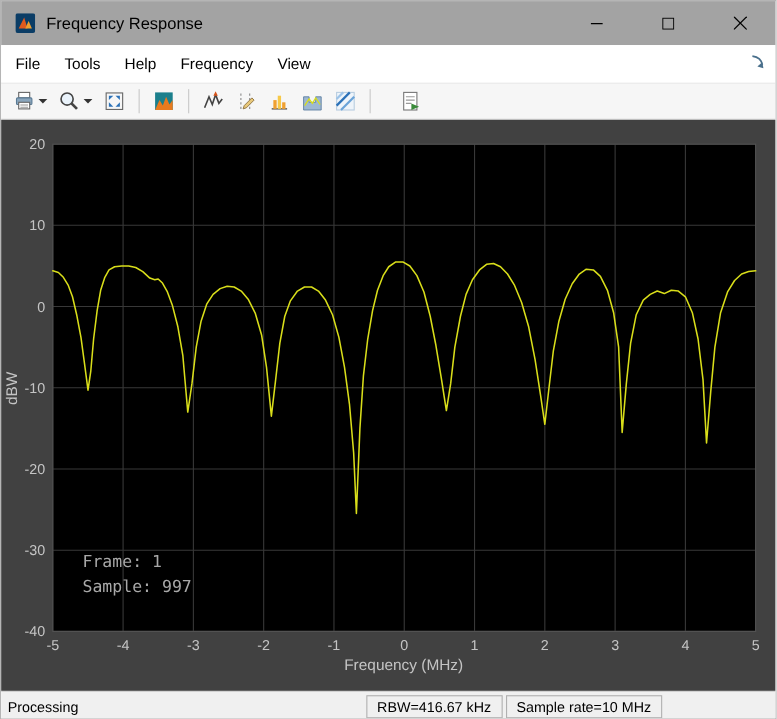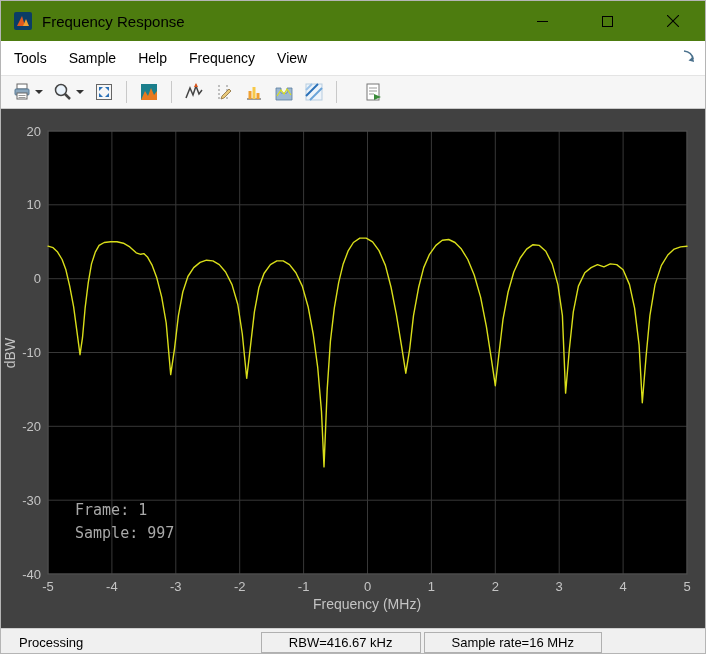--- a/index.html
+++ b/index.html
@@ -2,21 +2,21 @@
 <html><head>
 <meta charset="utf-8">
 <style>
   * { box-sizing: border-box; margin: 0; padding: 0; }
   html,body { background:#ffffff; }
   body { font-family:"Liberation Sans", sans-serif; }
 
   .window { width:706px; height:654px; background:#ffffff; display:flex; flex-direction:column; overflow:hidden; border:1px solid #b5b5b5; }
 
   
-  .titlebar { height:40px; display:flex; align-items:center; background:#4d7c0f; padding-left:13px; flex:0 0 auto; }
+  .titlebar { height:40px; display:flex; align-items:center; background:#a3a3a3; padding-left:13px; flex:0 0 auto; }
   .title-icon { width:18px; height:18px; margin-right:10px; flex:0 0 auto; }
   .title-text { font-size:15px; color:#000000; }
   .win-buttons { margin-left:auto; display:flex; height:100%; }
   .win-btn { width:65px; height:100%; display:flex; align-items:center; justify-content:center; cursor:default; }
 
   
   .menubar { height:34px; display:flex; align-items:center; background:#ffffff; padding-left:2px; position:relative; flex:0 0 auto; }
   .menu-item { padding:6px 11px; font-size:14px; color:#000000; }
   .dock-btn { position:absolute; right:7px; top:7px; width:18px; height:18px; }
 
@@ -26,22 +26,22 @@
   .tb-caret { width:0; height:0; border-left:4px solid transparent; border-right:4px solid transparent; border-top:4px solid #333333; margin-left:3px; }
   .tb-sep { width:1px; height:22px; background:#c9c9c9; margin:0 7px; flex:0 0 auto; }
   .tb-gap { width:14px; flex:0 0 auto; }
 
   
   .figure { height:519px; background:#414141; position:relative; flex:0 0 auto; }
   .figure svg { display:block; }
 
   
   .statusbar { height:27px; background:#f0f0f0; border-top:1px solid #cfcfcf; display:flex; align-items:center; font-size:13px; color:#000000; flex:0 0 auto; }
-  .status-left { flex:1; padding-left:18px; }
-  .status-field { height:21px; border:1px solid #b0b0b0; display:flex; align-items:center; padding:0 27px; margin-right:3px; background:#f0f0f0; white-space:nowrap; }
+  .status-left { flex:1; padding-left:6px; }
+  .status-field { height:21px; border:1px solid #b0b0b0; display:flex; align-items:center; padding:0 9px; margin-right:3px; background:#f0f0f0; white-space:nowrap; }
   .status-spacer { width:100px; flex:0 0 auto; }
 </style>
 </head>
 <body>
 
 <div class="window">
 
   <div class="titlebar">
     <span class="title-icon">
       <svg width="18" height="18" viewBox="0 0 18 18">
@@ -65,22 +65,22 @@
       <span class="win-btn">
         <svg width="12" height="12" viewBox="0 0 12 12">
             <line x1="0" y1="0" x2="12" y2="12" stroke="#000" stroke-width="1.1"></line>
             <line x1="12" y1="0" x2="0" y2="12" stroke="#000" stroke-width="1.1"></line>
           </svg>
       </span>
     </span>
   </div>
 
   <div class="menubar">
+    <span class="menu-item">File</span>
     <span class="menu-item">Tools</span>
-    <span class="menu-item">Sample</span>
     <span class="menu-item">Help</span>
     <span class="menu-item">Frequency</span>
     <span class="menu-item">View</span>
     <span class="dock-btn">
       <svg width="18" height="18" viewBox="0 0 18 18">
         <path d="M4 3 q8 1 9 8" fill="none" stroke="#4a708c" stroke-width="1.6"></path>
         <polygon points="14,14 8.5,12.5 13,8.5" fill="#4a708c"></polygon>
       </svg>
     </span>
   </div>
@@ -214,17 +214,17 @@
       <text transform="translate(14,244) rotate(-90)" text-anchor="middle" fill="#c4c4c4" font-size="14" font-family="Liberation Sans, sans-serif">dBW</text>
       <text x="366" y="500" text-anchor="middle" fill="#c4c4c4" font-size="14" font-family="Liberation Sans, sans-serif">Frequency (MHz)</text>
       <text x="74" y="406" fill="#a8a8a8" font-size="15" font-family="DejaVu Sans Mono, monospace">Frame: 1</text>
       <text x="74" y="429" fill="#a8a8a8" font-size="15" font-family="DejaVu Sans Mono, monospace">Sample: 997</text>
     </svg>
   </div>
 
   <div class="statusbar">
     <span class="status-left">Processing</span>
     <span class="status-field">RBW=416.67 kHz</span>
-    <span class="status-field">Sample rate=16 MHz</span>
+    <span class="status-field">Sample rate=10 MHz</span>
     <span class="status-spacer"></span>
   </div>
 
 </div>
 
 </body></html>

